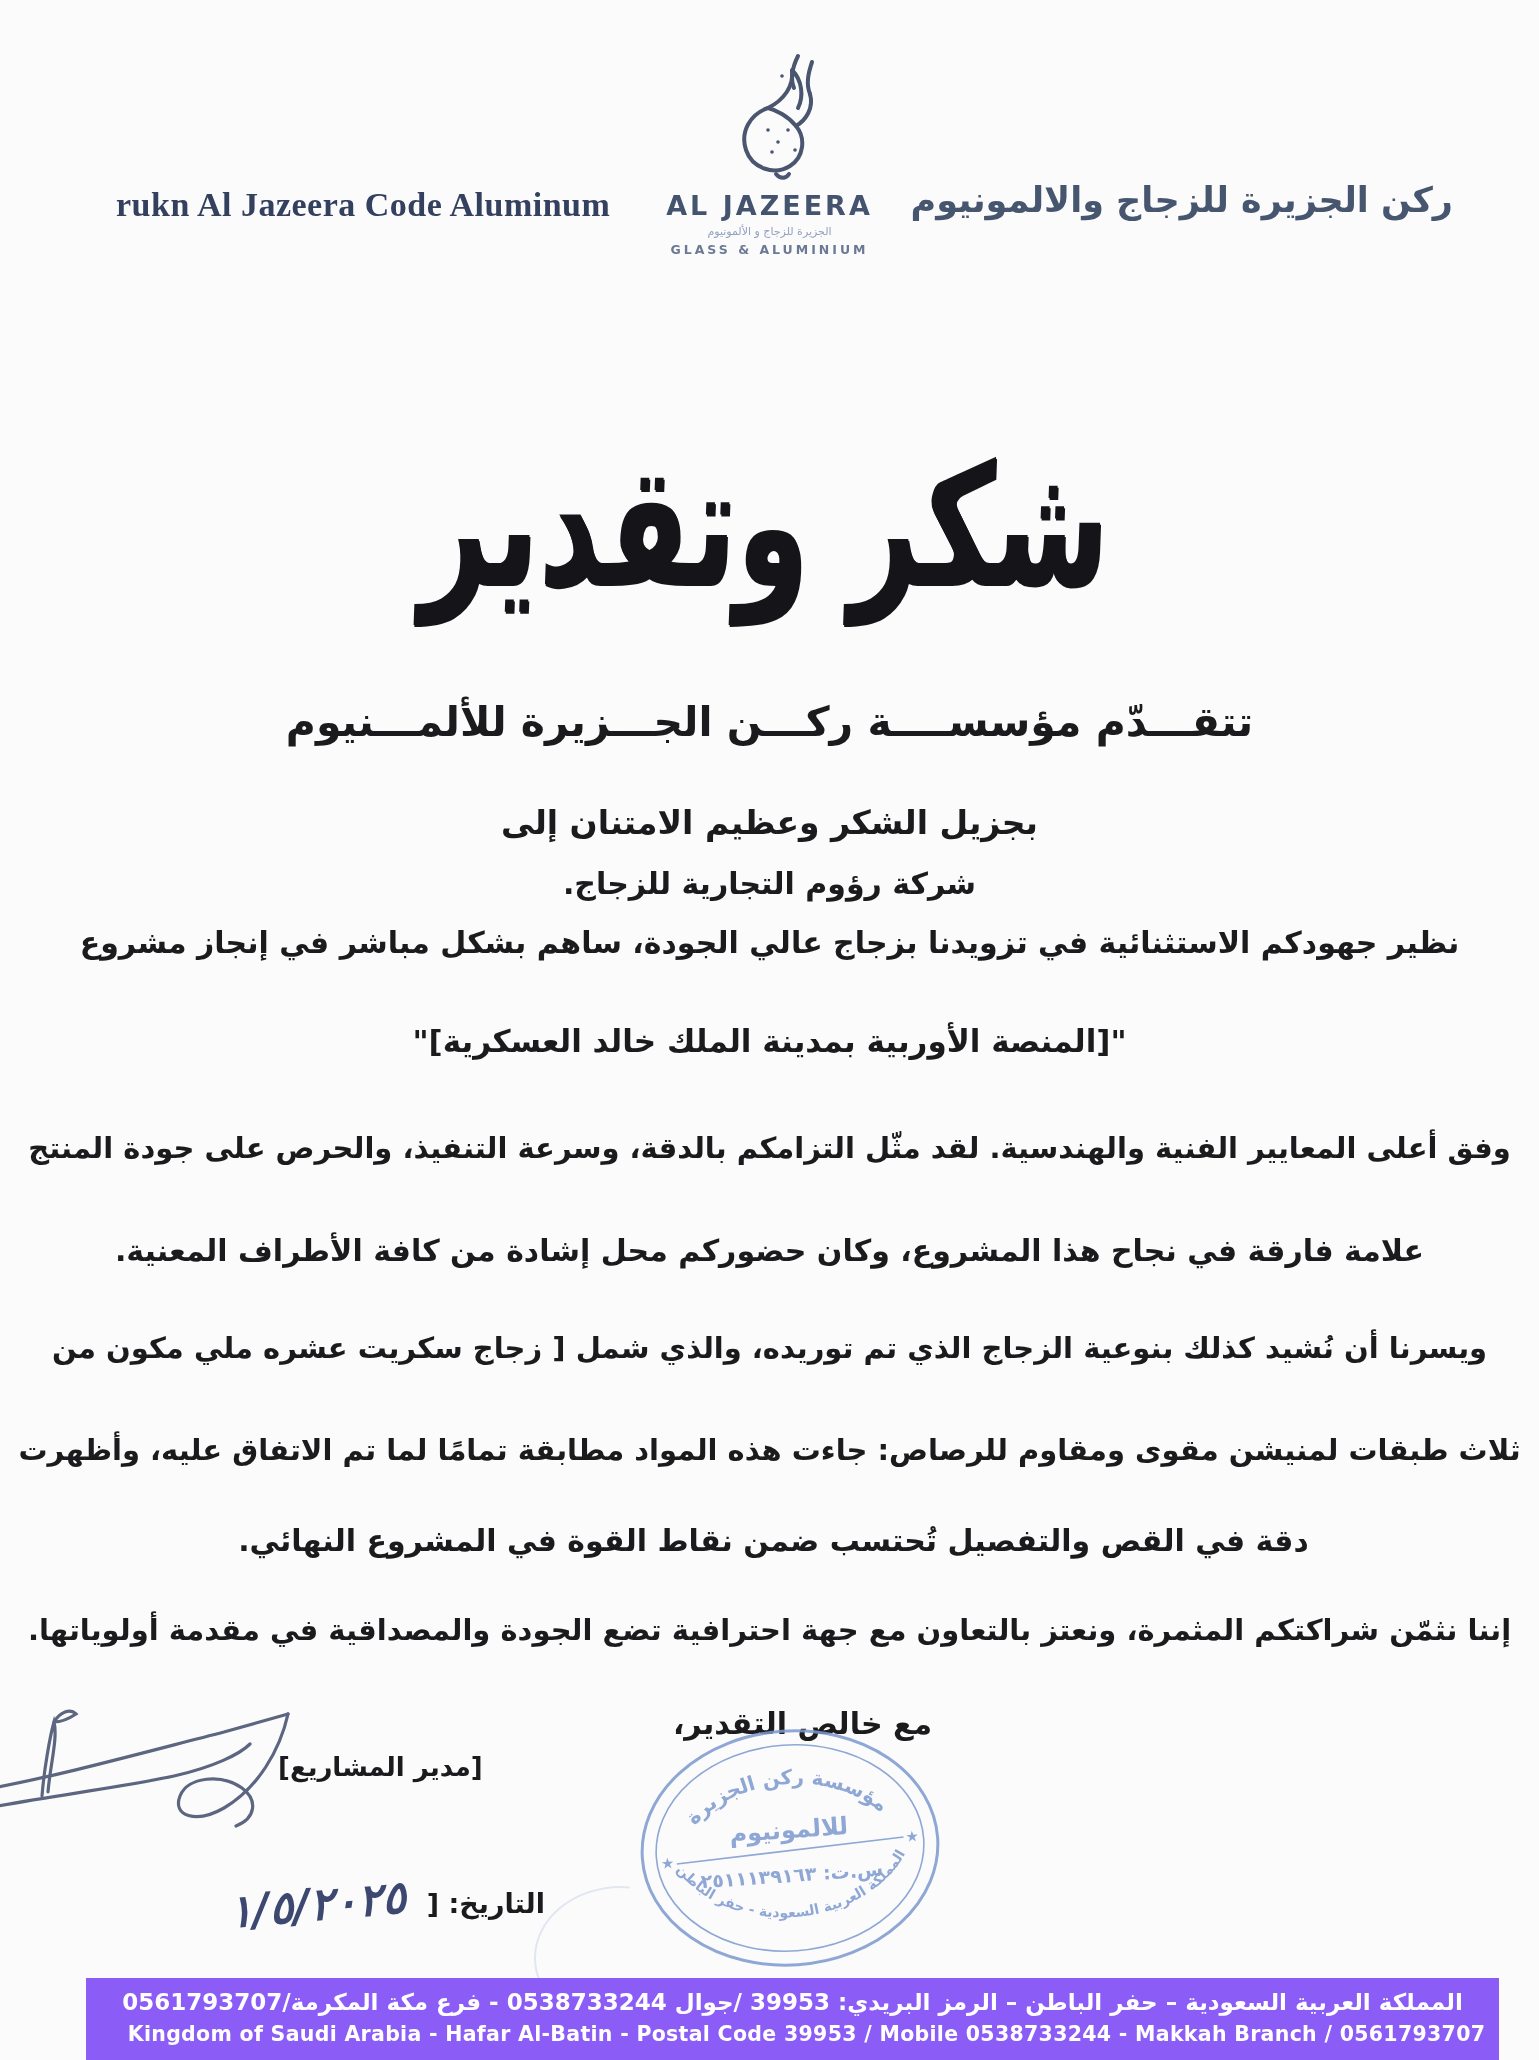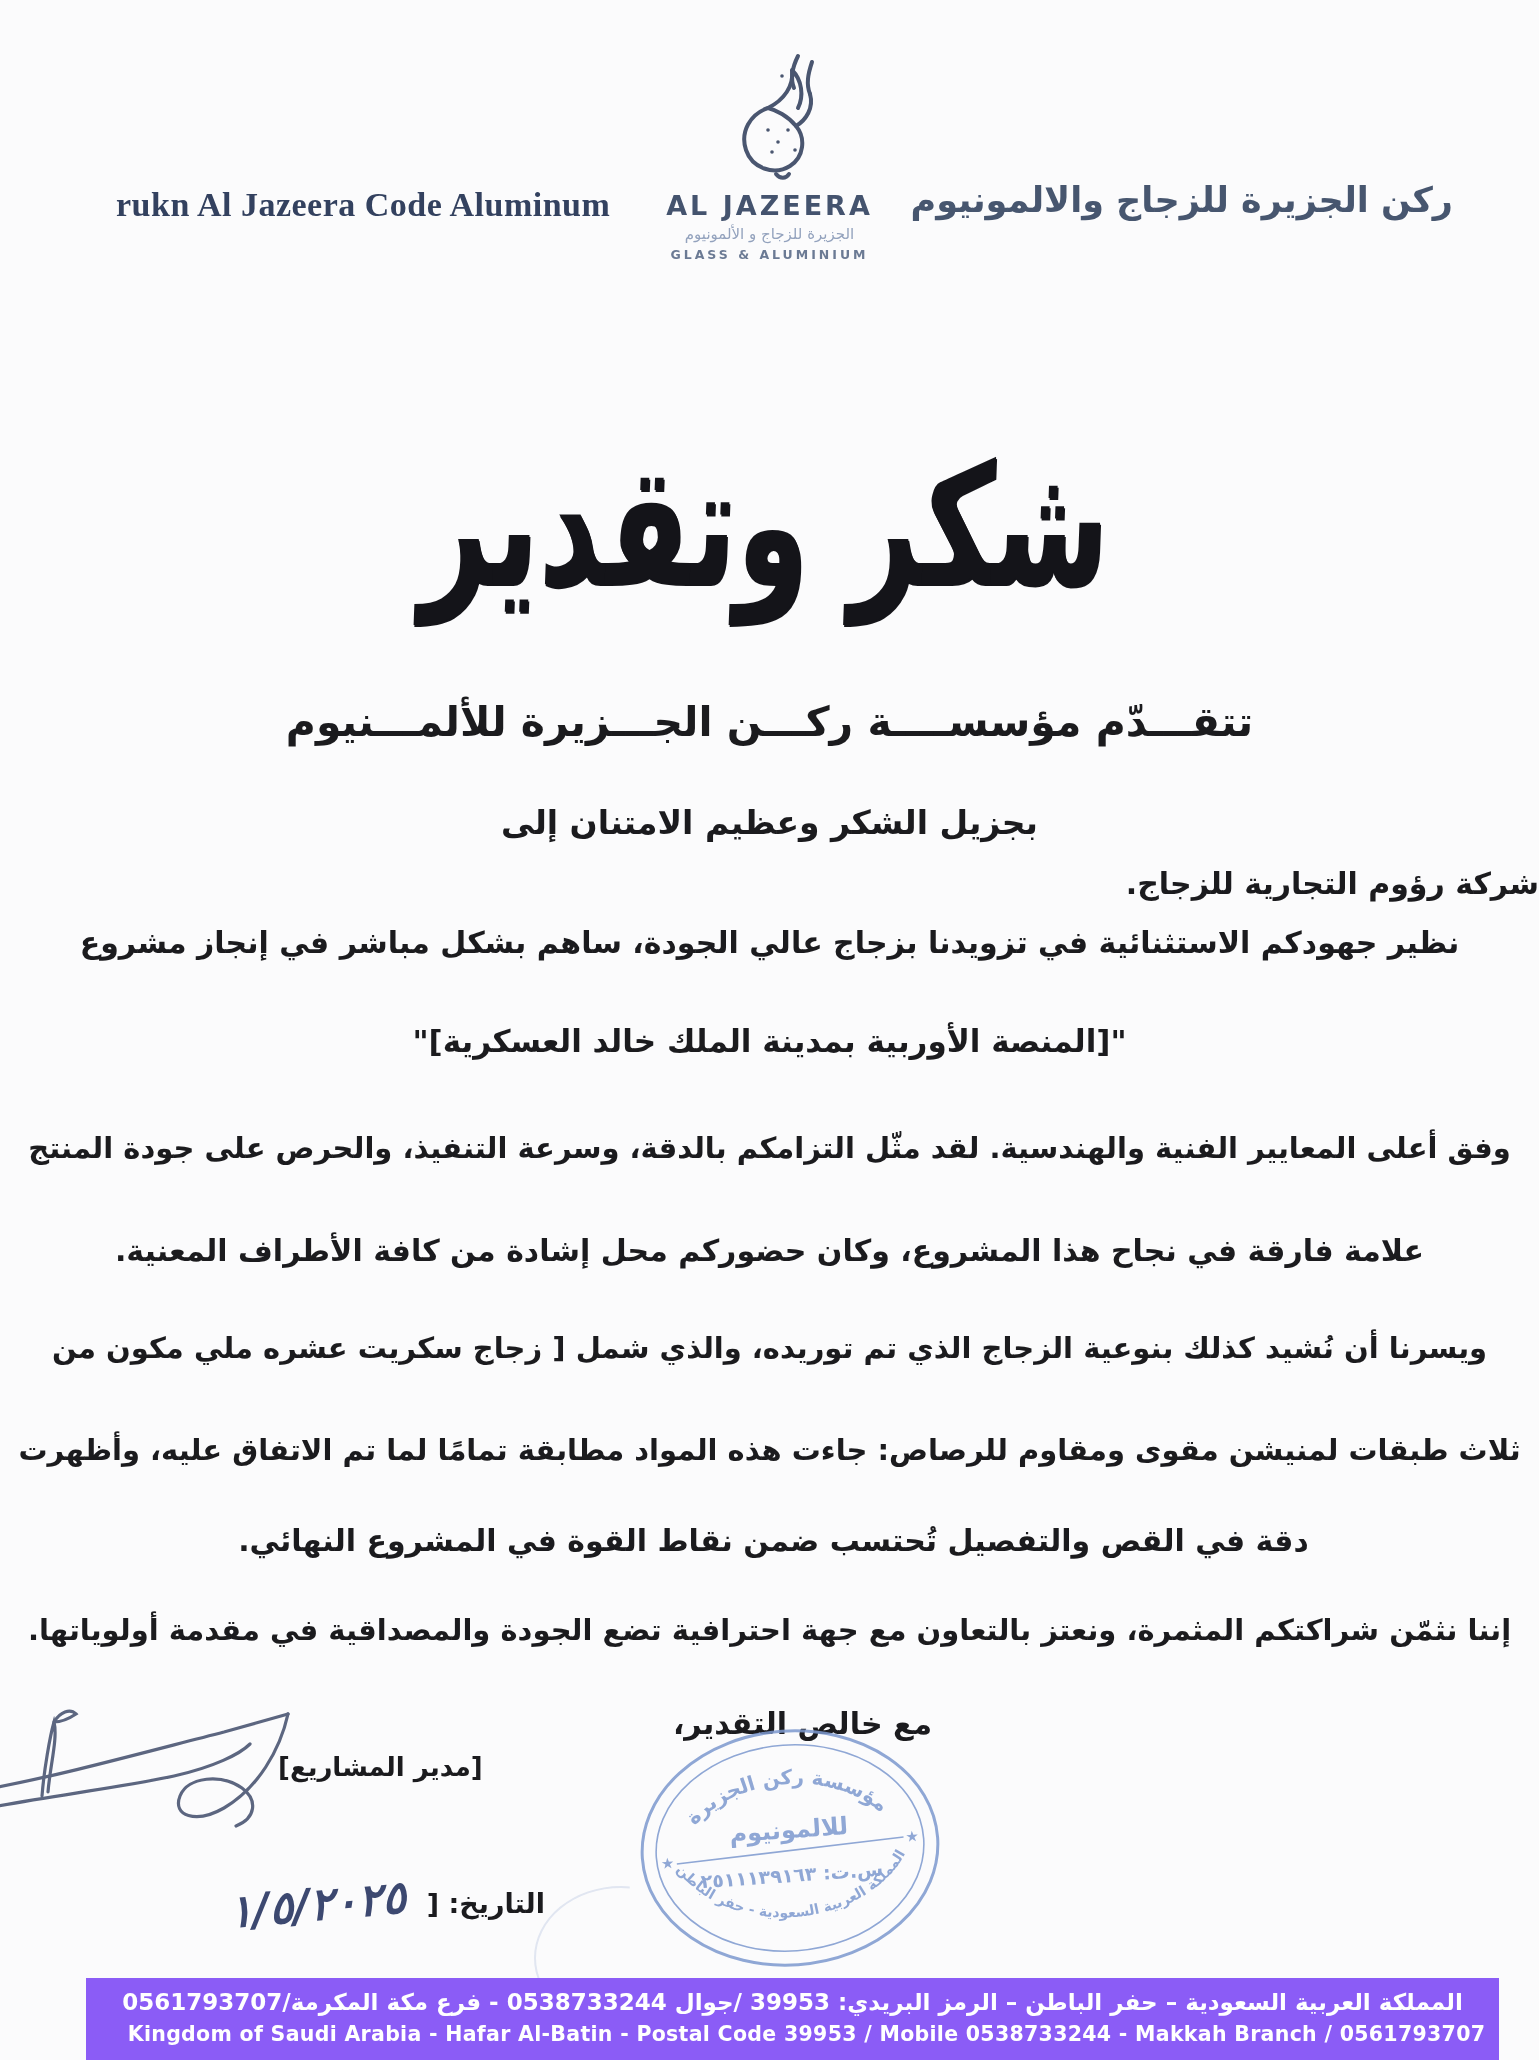--- a/index.html
+++ b/index.html
@@ -10,41 +10,41 @@
   }
   
   .hdr-left{
     position:absolute;left:116px;top:186px;
     font-family:"Liberation Serif","DejaVu Serif",serif;
     font-size:34px;font-weight:600;color:#33415f;letter-spacing:.5px;
   }
   .logo{position:absolute;left:50%;top:48px;transform:translateX(-50%);width:300px;text-align:center;}
   .logo-mark{display:block;margin:0 auto;}
   .logo-name{font-size:27px;font-weight:bold;letter-spacing:3px;color:#44536e;margin-top:2px;}
-  .logo-ar{font-size:15px;color:#93a2bd;margin-top:4px;direction:rtl;}
+  .logo-ar{font-size:11px;color:#93a2bd;margin-top:4px;direction:rtl;}
   .logo-tag{font-size:12.5px;font-weight:bold;letter-spacing:3px;color:#6b7a94;margin-top:4px;}
   .hdr-right{
     position:absolute;right:86px;top:180px;direction:rtl;
     font-size:35px;font-weight:bold;color:#47566f;
   }
   
   .callig{
     position:absolute;left:0;right:0;top:428px;text-align:center;direction:rtl;
     font-size:118px;font-weight:bold;color:#141419;
     transform:scaleY(1.42) skewX(-3deg);transform-origin:top center;
     text-shadow:1px 1px 0 #141419;
   }
   
   .ln{
     position:absolute;left:0;right:0;text-align:center;direction:rtl;
     font-weight:bold;color:#1b1b1e;white-space:nowrap;
   }
   .l0{top:698px;font-size:41px;}
   .l1{top:803px;font-size:33px;}
-  .l2{top:866px;font-size:30px;text-align:right;}
+  .l2{top:866px;font-size:30px;}
   .l3{top:925px;font-size:30px;}
   .l4{top:1023px;font-size:31px;}
   .l5{top:1131px;font-size:29px;}
   .l6{top:1233px;font-size:30px;}
   .l7{top:1331px;font-size:29px;}
   .l8{top:1433px;font-size:29px;}
   .l9{top:1523px;font-size:30px;padding-left:8px;}
   .l10{top:1613px;font-size:29px;}
   
   .regards{

